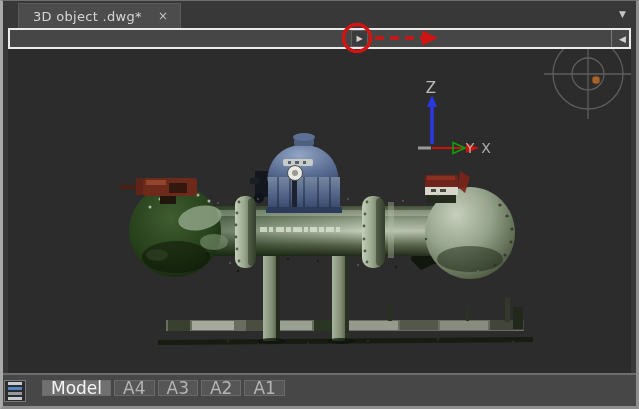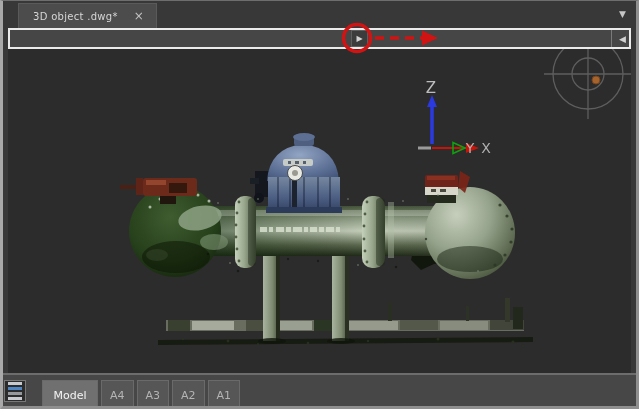--- a/index.html
+++ b/index.html
@@ -14,21 +14,21 @@
     border-left:3px solid #a9a9a9;border-right:3px solid #8f8f8f;
     border-bottom:3px solid #8f8f8f;border-top:1px solid #6e6e6e;
   }
   
   .tabbar{position:absolute;left:0;top:0;width:100%;height:28px;background:#383838;}
   .doc-tab{
     position:absolute;left:18px;top:3px;height:25px;padding:0 10px 0 14px;
     background:#4c4c4c;border:1px solid #5a5a5a;border-bottom:none;
     display:flex;align-items:center;gap:14px;cursor:default;
   }
-  .doc-tab .title{color:#d6d6d6;font-size:10px;letter-spacing:.3px;white-space:nowrap;}
+  .doc-tab .title{color:#d6d6d6;font-size:13px;letter-spacing:.3px;white-space:nowrap;}
   .doc-tab .close{color:#c2c2c2;font-size:12px;line-height:1;cursor:pointer;padding:0 2px;}
   .menu-drop{
     position:absolute;right:13px;top:9px;color:#c6c6c6;font-size:9px;cursor:pointer;
   }
   
   .strip{
     position:absolute;left:8px;top:28px;width:623px;height:21px;
     background:#464646;border:2px solid #ebebeb;z-index:10;
   }
   .strip .divider{position:absolute;right:17px;top:0;width:1px;height:100%;background:#7a7a7a;}
@@ -52,22 +52,22 @@
   }
   .qv-btn{
     position:absolute;left:4px;top:5px;width:22px;height:22px;background:#2c2c2c;
     border:1px solid #787878;cursor:pointer;display:flex;flex-direction:column;
     justify-content:center;align-items:center;gap:2px;
   }
   .qv-btn i{display:block;width:14px;height:3px;}
   .qv-s1{background:#c7cbd0;} .qv-s2{background:#4f86c6;} .qv-s3{background:#95999e;} .qv-s4{background:#c7cbd0;}
   .ltabs{position:absolute;left:42px;top:5px;display:flex;gap:3px;}
   .ltab{
-    height:30px;background:#565656;border:1px solid #6a6a6a;color:#b4b4b4;
-    font-size:11px;display:flex;align-items:center;justify-content:center;
+    height:16px;background:#565656;border:1px solid #6a6a6a;color:#b4b4b4;
+    font-size:17px;display:flex;align-items:center;justify-content:center;
     padding:0 8px;min-width:24px;cursor:pointer;
   }
   .ltab.active{background:#707070;color:#f4f4f4;min-width:56px;}
 </style>
 </head>
 <body>
 
 <div class="app">
 
   <div class="tabbar">

